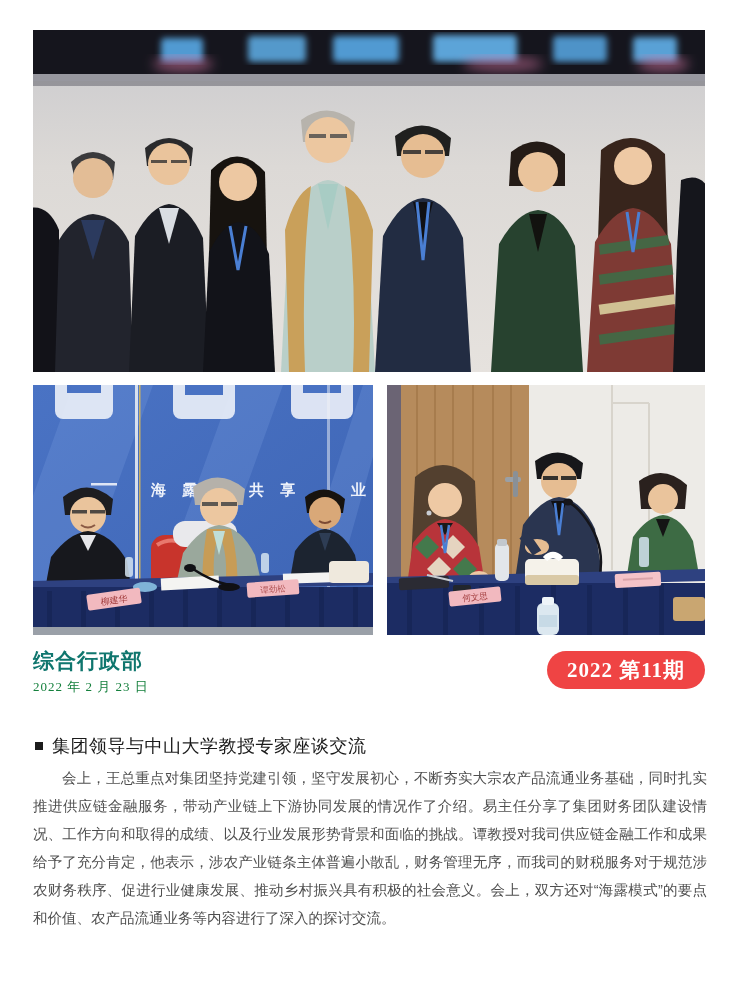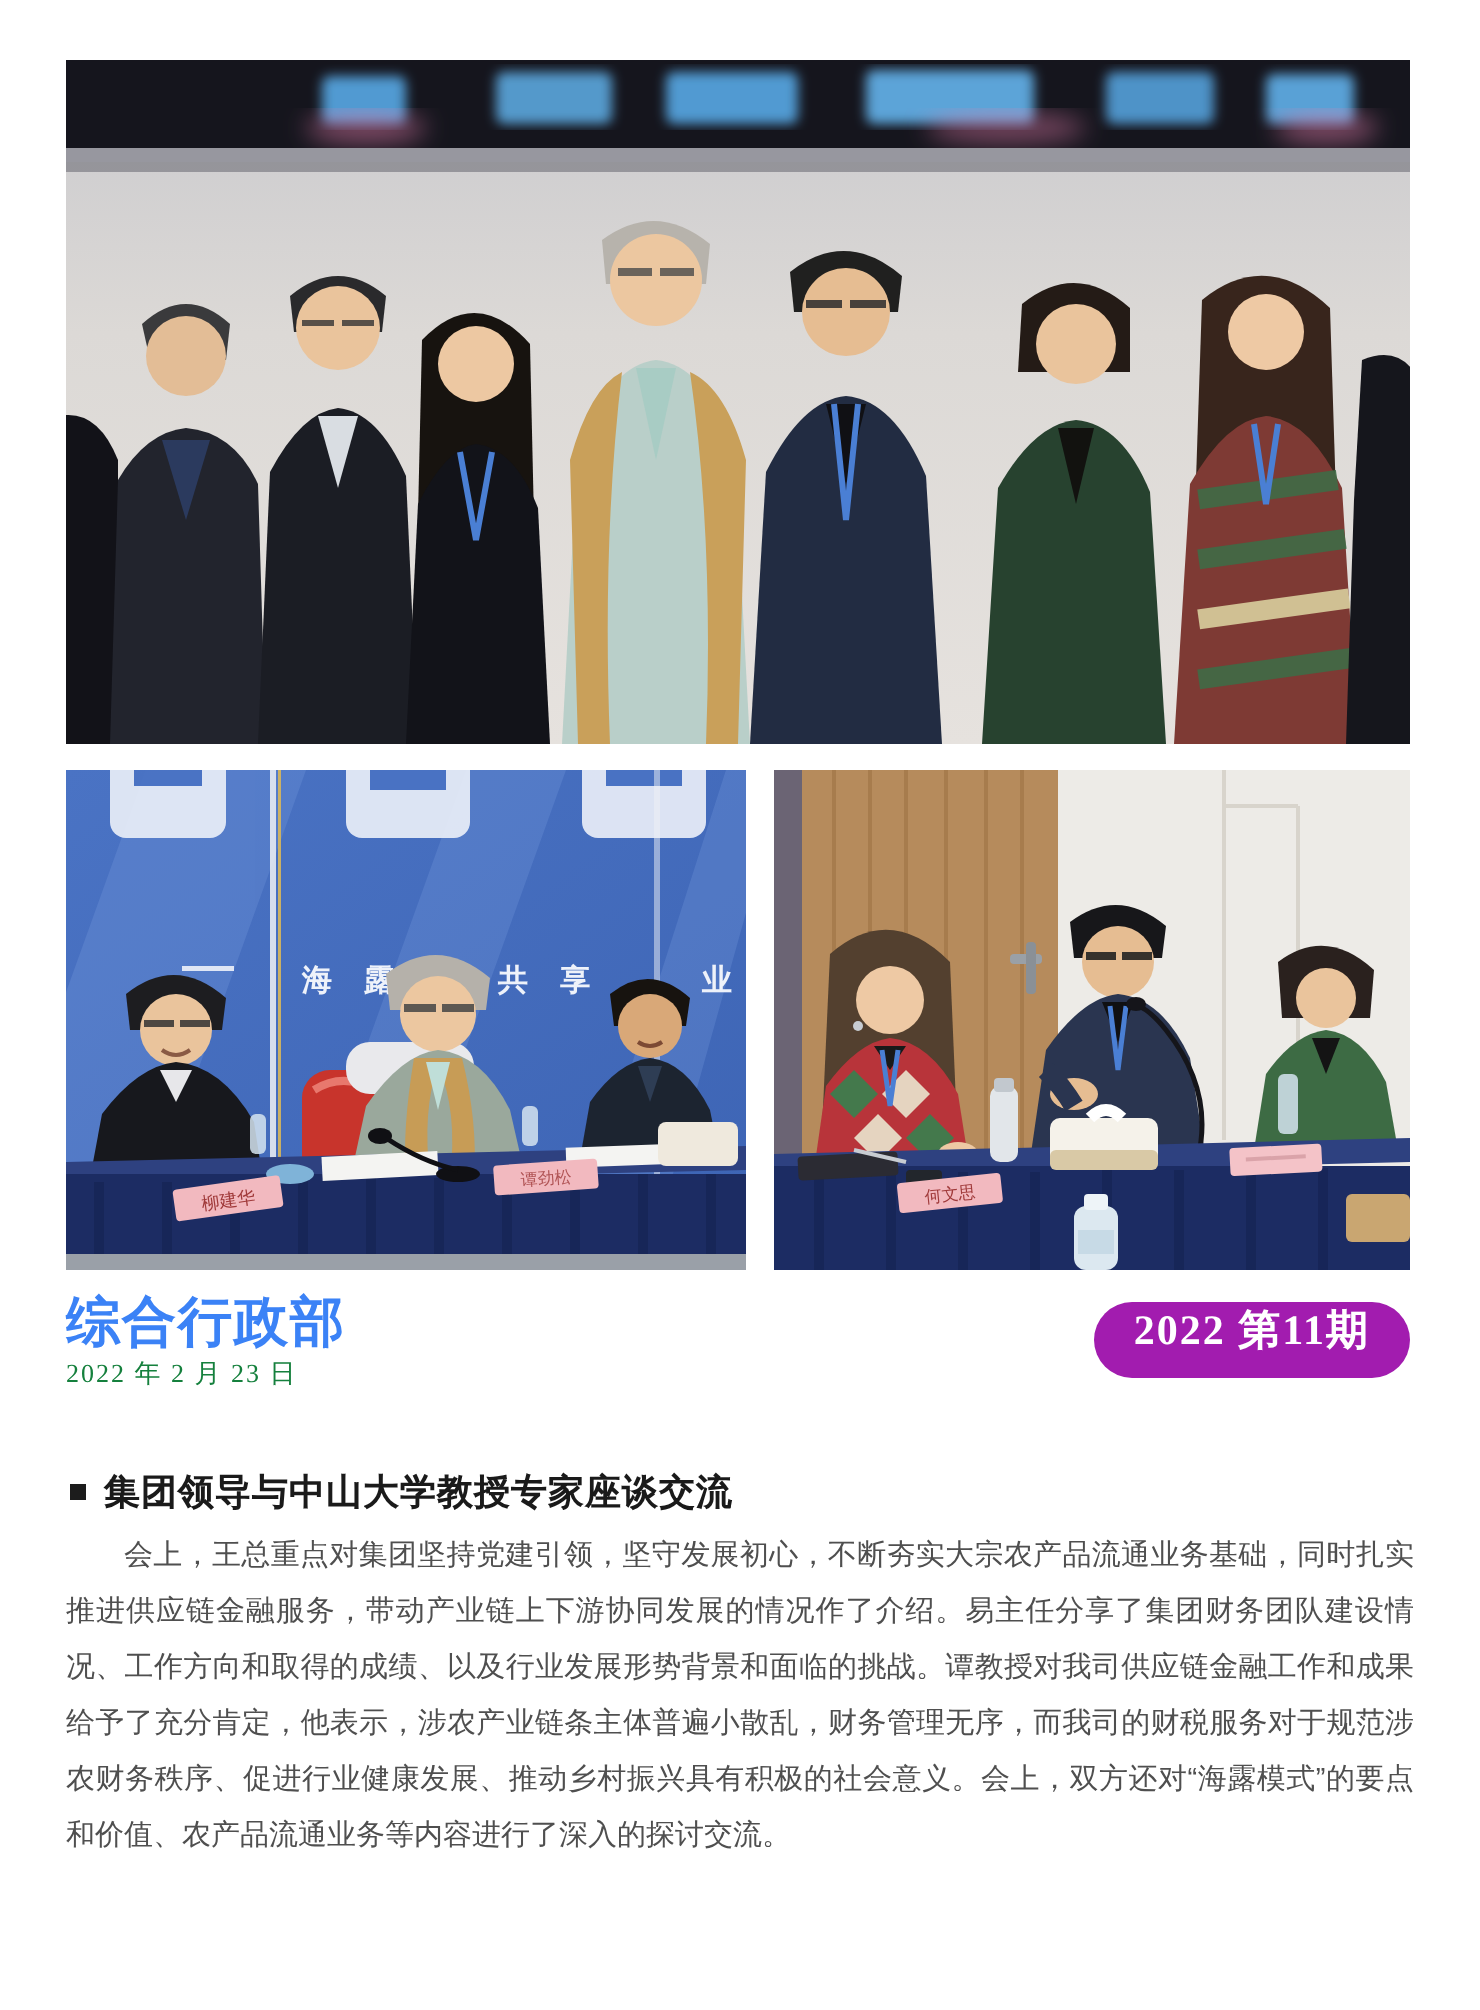--- a/index.html
+++ b/index.html
@@ -5,33 +5,33 @@
   html,body{margin:0;padding:0;background:#fff;}
   .page{position:relative;width:740px;height:1005px;background:#ffffff;overflow:hidden;
         font-family:"Liberation Sans",sans-serif;}
   .photo{position:absolute;overflow:hidden;background:#ccc;}
   .photo svg{display:block;width:100%;height:100%;}
   #photo-top{left:33px;top:30px;width:672px;height:342px;}
   #photo-bl{left:33px;top:385px;width:340px;height:250px;}
   #photo-br{left:387px;top:385px;width:318px;height:250px;}
 
   .dept-block{position:absolute;left:33px;top:648px;}
-  .dept-name{font-family:"Liberation Serif",serif;font-weight:bold;font-size:27px;
-             color:#3b82f6;letter-spacing:1px;line-height:26px;}
+  .dept-name{font-family:"Liberation Serif",serif;font-weight:bold;font-size:21px;
+             color:#0f766e;letter-spacing:1px;line-height:26px;}
   .dept-date{font-family:"Liberation Serif",serif;font-size:13px;color:#15803d;
              margin-top:4px;letter-spacing:1px;}
 
   .issue-badge{position:absolute;right:35px;top:651px;height:38px;border-radius:19px;
-               background:#a21caf;color:#ffffff;display:flex;align-items:flex-start;
+               background:#ef4444;color:#ffffff;display:flex;align-items:center;
                padding:0 20px;font-family:"Liberation Serif",serif;font-weight:bold;
                font-size:21px;letter-spacing:1px;}
 
   .headline{position:absolute;left:35px;top:734px;display:flex;align-items:center;}
   .headline .bullet{width:8px;height:8px;background:#1c1c1c;margin-right:9px;flex:0 0 auto;}
-  .headline .title{font-size:18px;font-weight:bold;color:#1a1a1a;letter-spacing:0.5px;}
+  .headline .title{font-size:18px;font-weight:normal;color:#1a1a1a;letter-spacing:0.5px;}
 
   .body-text{position:absolute;left:33px;top:764px;width:674px;color:#4f4f4f;
              font-size:14.5px;line-height:28px;text-align:justify;}
   .body-text p{margin:0 0 13px 0;text-indent:2em;}
 
   
   text{font-family:"Liberation Sans",sans-serif;}
 </style>
 </head>
 <body>

